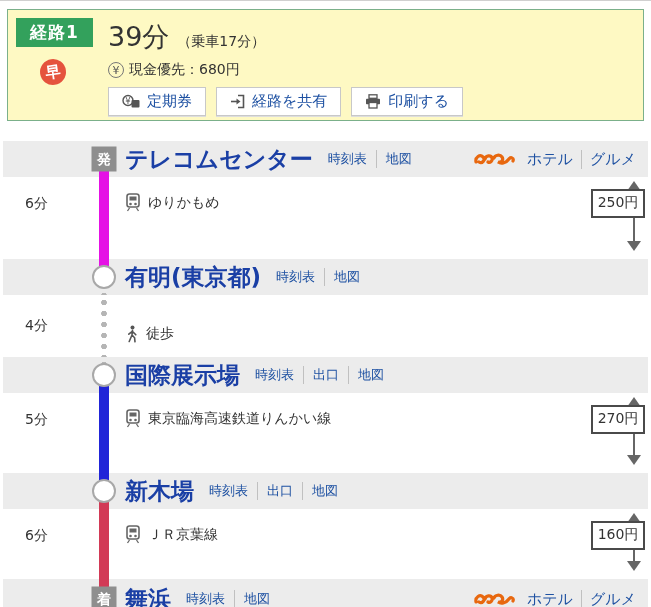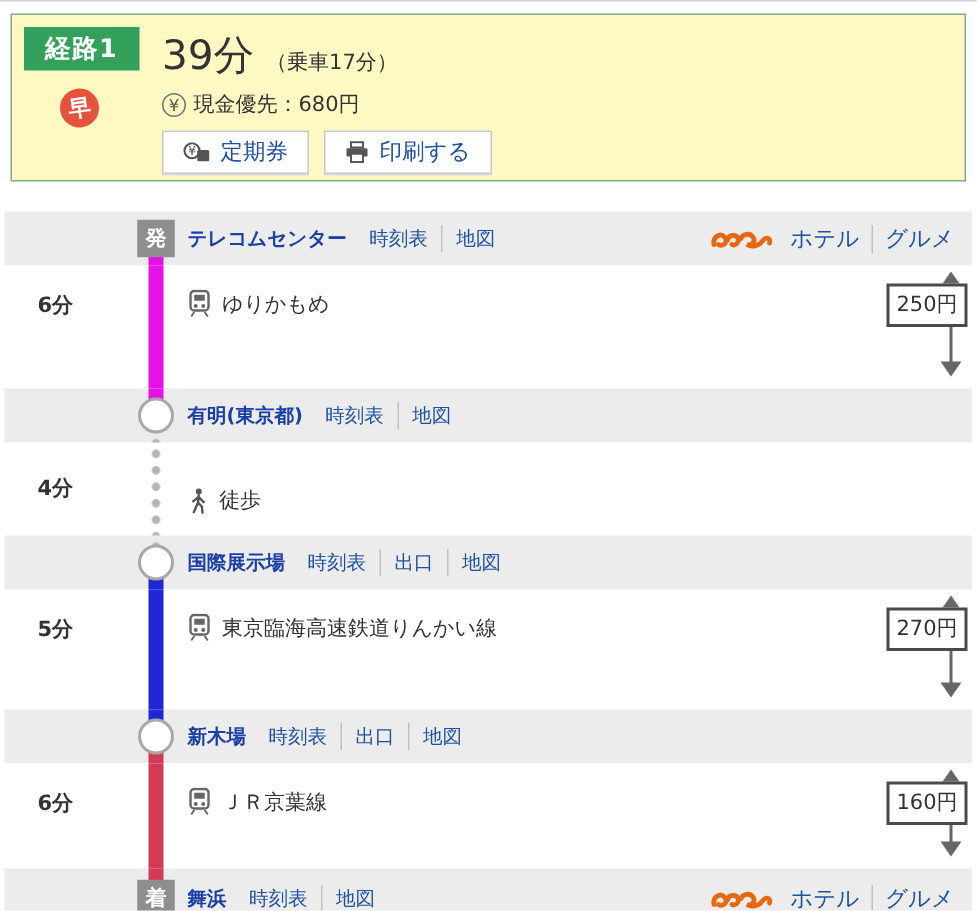--- a/index.html
+++ b/index.html
@@ -27,31 +27,31 @@
   .row { position:relative; }
   .row.station { background:#ececec; height:36px; display:flex; align-items:center; }
   .row.station.last { height:40px; }
   .line-col { position:absolute; left:89px; top:0; bottom:0; width:24px; z-index:1; }
   .line-full { position:absolute; left:50%; top:0; bottom:0; width:10px; margin-left:-5px; }
   .line-half { position:absolute; left:50%; width:10px; margin-left:-5px; height:50%; }
   .line-half.top { top:0; } .line-half.bottom { bottom:0; }
   .dotted { background-image:radial-gradient(circle, #b5b5b5 2.6px, rgba(0,0,0,0) 3px); background-size:10px 11px; background-repeat:repeat-y; background-position:center 2px; }
   .terminal-badge { position:absolute; left:50%; top:50%; transform:translate(-50%,-50%); width:25px; height:25px; background:#8e8e8e; color:#fff; font-size:14px; font-weight:bold; display:flex; align-items:center; justify-content:center; z-index:2; }
   .station-circle { position:absolute; left:50%; top:50%; transform:translate(-50%,-50%); width:24px; height:24px; background:#fff; border:2px solid #a8a8a8; border-radius:50%; z-index:2; }
-  .station-name { margin-left:122px; font-size:13px; font-weight:bold; color:#1a3fa5; text-decoration:none; white-space:nowrap; }
+  .station-name { margin-left:122px; font-size:23px; font-weight:bold; color:#1a3fa5; text-decoration:none; white-space:nowrap; }
   .links { display:flex; align-items:flex-end; margin-left:6px; }
   .links a { color:#1e51a2; font-size:13px; text-decoration:none; padding:0 9px; white-space:nowrap; }
   .links a + a { border-left:1px solid #c0c0c0; }
-  .right-links { margin-left:auto; display:flex; align-items:flex-end; padding-right:4px; }
+  .right-links { margin-left:auto; display:flex; align-items:center; padding-right:4px; }
   .right-links a { color:#1e51a2; font-size:15px; text-decoration:none; padding:0 8px; white-space:nowrap; }
   .right-links a + a { border-left:1px solid #c0c0c0; }
   .jalan-logo { display:inline-flex; margin-right:2px; }
   .row.segment { background:#fff; }
   .seg-a { height:82px; } .seg-walk { height:62px; } .seg-b { height:80px; } .seg-c { height:70px; }
-  .seg-duration { position:absolute; left:22px; top:18px; font-size:14px;font-weight:bold; }
+  .seg-duration { position:absolute; left:22px; top:18px; font-size:14px; }
   .seg-walk .seg-duration { top:50%; margin-top:-9px; }
   .seg-content { margin-left:122px; padding-top:16px; display:flex; align-items:center; gap:7px; font-size:14px;text-align:right; }
   .seg-walk .seg-content { padding-top:16px; height:100%; }
   .mode-icon { display:inline-flex; flex:none; }
   .fare-widget { position:absolute; right:3px; top:4px; bottom:8px; width:54px; }
   .arrow-line { position:absolute; left:80%; top:7px; bottom:7px; width:2px; margin-left:-1px; background:#666; }
   .arrow-head { position:absolute; left:80%; width:0; height:0; border-left:7px solid transparent; border-right:7px solid transparent; margin-left:-7px; }
   .arrow-head.up { top:0; border-bottom:10px solid #666; }
   .arrow-head.down { bottom:0; border-top:10px solid #666; }
   .fare-box { position:absolute; left:0; right:0; top:8px; background:#fff; border:2px solid #4a4a4a; text-align:center; font-size:14px; padding:3px 0 4px; z-index:2; }
@@ -80,20 +80,30 @@
             <svg width="18" height="15" viewBox="0 0 18 15">
                 <circle cx="6" cy="6.5" r="5" fill="#fff" stroke="#555" stroke-width="1.4"></circle>
                 <text x="6" y="9.5" font-size="8.5" text-anchor="middle" fill="#555">¥</text>
                 <rect x="9.5" y="6" width="8" height="7.5" rx="1" fill="#555"></rect>
               </svg>
           </span>
           <span>定期券</span>
         </button>
         <button class="action-btn">
           <span class="mode-icon">
+            <svg width="15" height="15" viewBox="0 0 15 15">
+                <path d="M8 1.5 h5.5 v12 H8" fill="none" stroke="#555" stroke-width="1.6"></path>
+                <path d="M1 7.5 h7" stroke="#555" stroke-width="1.6"></path>
+                <path d="M6.5 4.5 L10.5 7.5 L6.5 10.5 Z" fill="#555"></path>
+              </svg>
+          </span>
+          <span>経路を共有</span>
+        </button>
+        <button class="action-btn">
+          <span class="mode-icon">
             <svg width="16" height="15" viewBox="0 0 16 15">
                 <rect x="4" y="0.8" width="8" height="3.5" fill="none" stroke="#555" stroke-width="1.3"></rect>
                 <rect x="1" y="4.8" width="14" height="5.5" rx="0.8" fill="#555"></rect>
                 <rect x="4" y="8.5" width="8" height="5.5" fill="#fff" stroke="#555" stroke-width="1.3"></rect>
               </svg>
           </span>
           <span>印刷する</span>
         </button>
       </div>
     </div>

